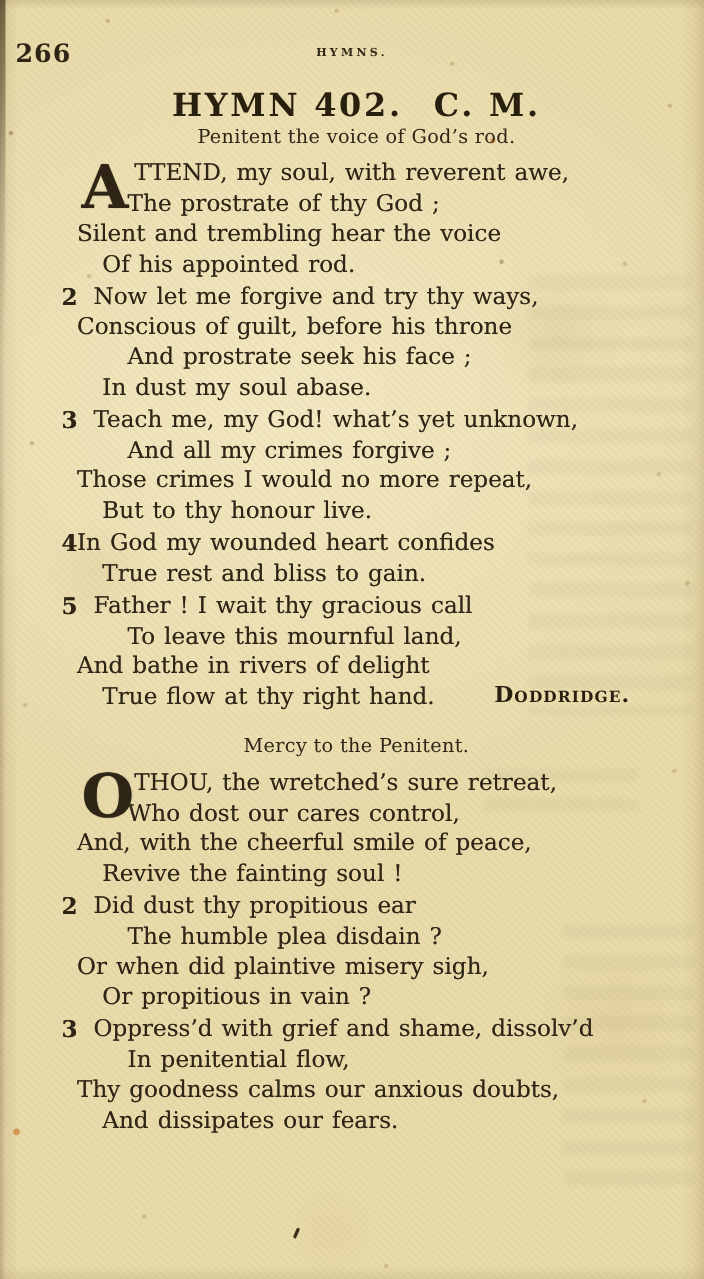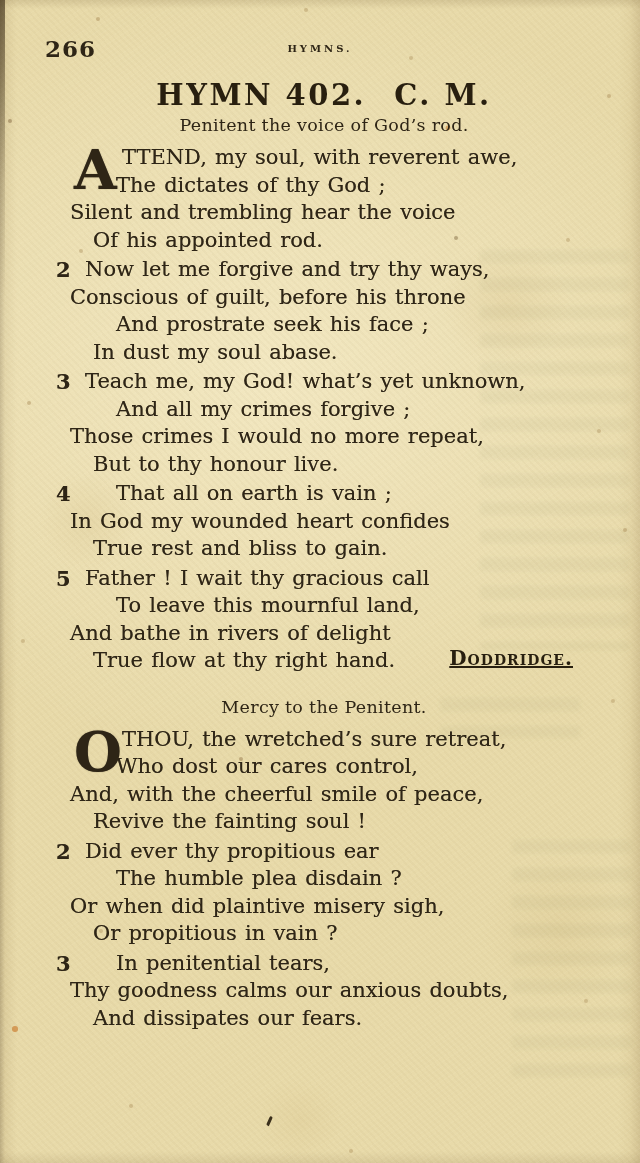--- a/index.html
+++ b/index.html
@@ -44,40 +44,40 @@
       585px 1000px 0 1px rgba(150,115,60,0.30), 130px 1105px 0 1px rgba(150,115,60,0.30),
       350px 1150px 0 1px rgba(150,115,60,0.30), 9px 120px 0 1px rgba(120,90,50,0.45);}
   .ghost{position:absolute;pointer-events:none;filter:blur(2px);opacity:.55;
     background:repeating-linear-gradient(180deg, rgba(120,125,85,0.10) 0 13px, rgba(0,0,0,0) 13px 28px);}
   .ghost.g1{right:10px;top:250px;width:150px;height:400px;}
   .ghost.g2{right:8px;top:840px;width:120px;height:250px;}
   .ghost.g3{right:60px;top:698px;width:140px;height:40px;}
   .stray-mark{position:absolute;left:268px;top:1116px;width:3px;height:10px;
     background:#3a2f1c;border-radius:2px 2px 0 2px;transform:rotate(24deg);}
 
-  .page-number{position:absolute;left:45px;top:35px;font-size:23px;font-weight:bold;letter-spacing:1px;text-align:right;}
+  .page-number{position:absolute;left:14px;top:35px;font-size:23px;font-weight:bold;letter-spacing:1px;text-align:right;}
   .running-header{position:absolute;left:0;top:43px;width:100%;text-align:center;
     font-size:10px;font-weight:bold;letter-spacing:3px;}
 
   .content{position:absolute;left:4px;top:79px;width:100%;}
   .hymn + .hymn{margin-top:22px;}
   .hymn-title{margin:0;text-align:center;font-size:29px;font-weight:bold;
     letter-spacing:2.5px;line-height:33px;color:#281f0f;}
   .hymn-title .m{margin-left:28px;}
   .hymn-subtitle{margin:3px 0 0;text-align:center;font-size:17.5px;letter-spacing:0.3px;}
   .verses{position:relative;margin:9px 0 0 45px;width:550px;font-size:21px;word-spacing:1.5px;}
   .verse{position:relative;line-height:27.5px;margin:0 0 2px;}
   .line{white-space:nowrap;text-shadow:0 0 0.6px rgba(46,37,22,0.55);}
   .l0{padding-left:36px;} .l1{padding-left:67px;} .l2{padding-left:21px;} .l3{padding-left:44px;}
   .has-dropcap .l0{padding-left:73px;}
   .vnum{position:absolute;left:7px;top:0;font-weight:bold;text-shadow:0 0 0.6px rgba(46,37,22,0.55);}
   .dropcap{position:absolute;left:25px;top:2px;font-size:55px;line-height:47px;
     font-weight:bold;text-shadow:0 0 1px rgba(46,37,22,0.6);}
   .attribution{position:absolute;right:26px;bottom:2px;font-variant:small-caps;
-    font-weight:bold;font-size:20px;letter-spacing:1px;color:#281f0f;text-decoration:underline;}
+    font-weight:bold;font-size:20px;letter-spacing:1px;color:#281f0f;}
 </style>
 </head>
 <body>
 
 <div class="page">
   <div class="grain"></div>
   <div class="stains"></div>
   <div class="edge-left-top"></div>
   <div class="speckles"></div>
   <div class="ghost g1"></div>
@@ -89,41 +89,40 @@
   <div class="running-header">HYMNS.</div>
 
   <div class="content">
       <section class="hymn">
         <h2 class="hymn-title"><span class="t">HYMN 402.</span><span class="m">C. M.</span></h2>
         <p class="hymn-subtitle">Penitent the voice of God’s rod.</p>
         <div class="verses">
           <div class="verse has-dropcap">
             <span class="dropcap">A</span>
             <div class="line l0">TTEND, my soul, with reverent awe,</div>
-            <div class="line l1">The dictates of thy God ;</div>
+            <div class="line l1">The prostrate of thy God ;</div>
             <div class="line l2">Silent and trembling hear the voice</div>
             <div class="line l3">Of his appointed rod.</div>
           </div>
           <div class="verse">
             <span class="vnum">2</span>
             <div class="line l0">Now let me forgive and try thy ways,</div>
             <div class="line l2">Conscious of guilt, before his throne</div>
             <div class="line l1">And prostrate seek his face ;</div>
             <div class="line l3">In dust my soul abase.</div>
           </div>
           <div class="verse">
             <span class="vnum">3</span>
             <div class="line l0">Teach me, my God! what’s yet unknown,</div>
             <div class="line l1">And all my crimes forgive ;</div>
             <div class="line l2">Those crimes I would no more repeat,</div>
             <div class="line l3">But to thy honour live.</div>
           </div>
           <div class="verse">
             <span class="vnum">4</span>
-            <div class="line l1">That all on earth is vain ;</div>
             <div class="line l2">In God my wounded heart confides</div>
             <div class="line l3">True rest and bliss to gain.</div>
           </div>
           <div class="verse">
             <span class="vnum">5</span>
             <div class="line l0">Father ! I wait thy gracious call</div>
             <div class="line l1">To leave this mournful land,</div>
             <div class="line l2">And bathe in rivers of delight</div>
             <div class="line l3">True flow at thy right hand.</div>
             <span class="attribution">Doddridge.</span>
@@ -135,27 +134,28 @@
         <div class="verses">
           <div class="verse has-dropcap">
             <span class="dropcap">O</span>
             <div class="line l0">THOU, the wretched’s sure retreat,</div>
             <div class="line l1">Who dost our cares control,</div>
             <div class="line l2">And, with the cheerful smile of peace,</div>
             <div class="line l3">Revive the fainting soul !</div>
           </div>
           <div class="verse">
             <span class="vnum">2</span>
-            <div class="line l0">Did ever thy propitious ear</div>
+            <div class="line l0">Did dust thy propitious ear</div>
             <div class="line l1">The humble plea disdain ?</div>
             <div class="line l2">Or when did plaintive misery sigh,</div>
             <div class="line l3">Or propitious in vain ?</div>
           </div>
           <div class="verse">
             <span class="vnum">3</span>
-            <div class="line l1">In penitential tears,</div>
+            <div class="line l0">Oppress’d with grief and shame, dissolv’d</div>
+            <div class="line l1">In penitential flow,</div>
             <div class="line l2">Thy goodness calms our anxious doubts,</div>
             <div class="line l3">And dissipates our fears.</div>
           </div>
         </div>
       </section>
     </div>
 </div>
 
 </body></html>

